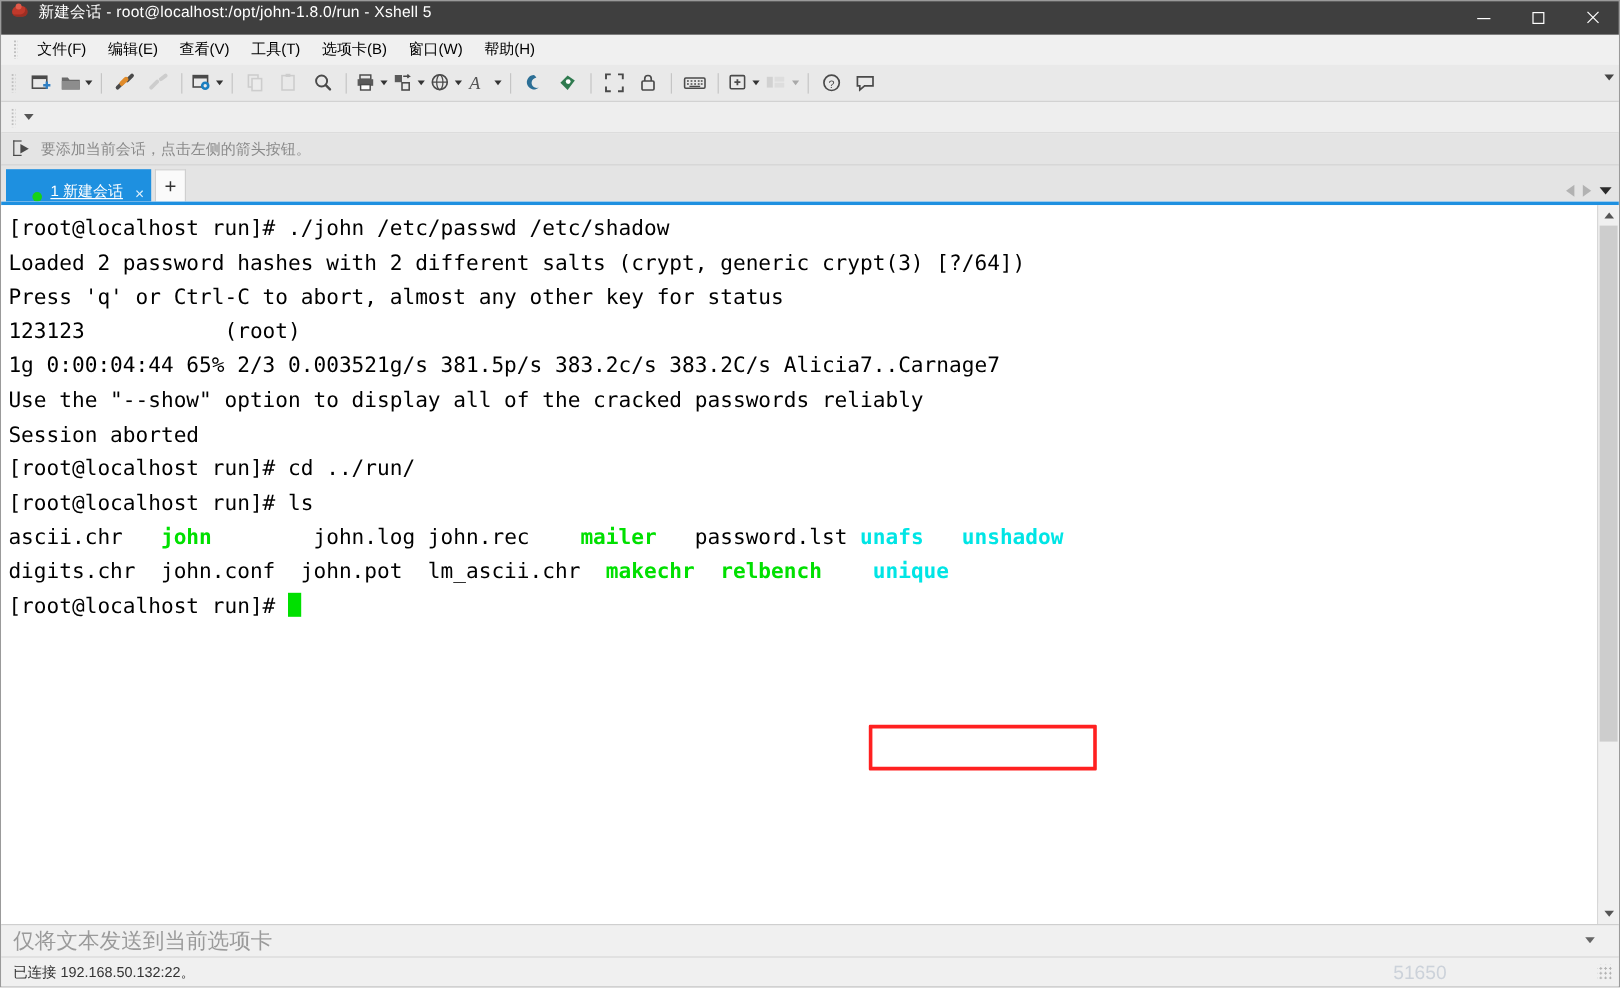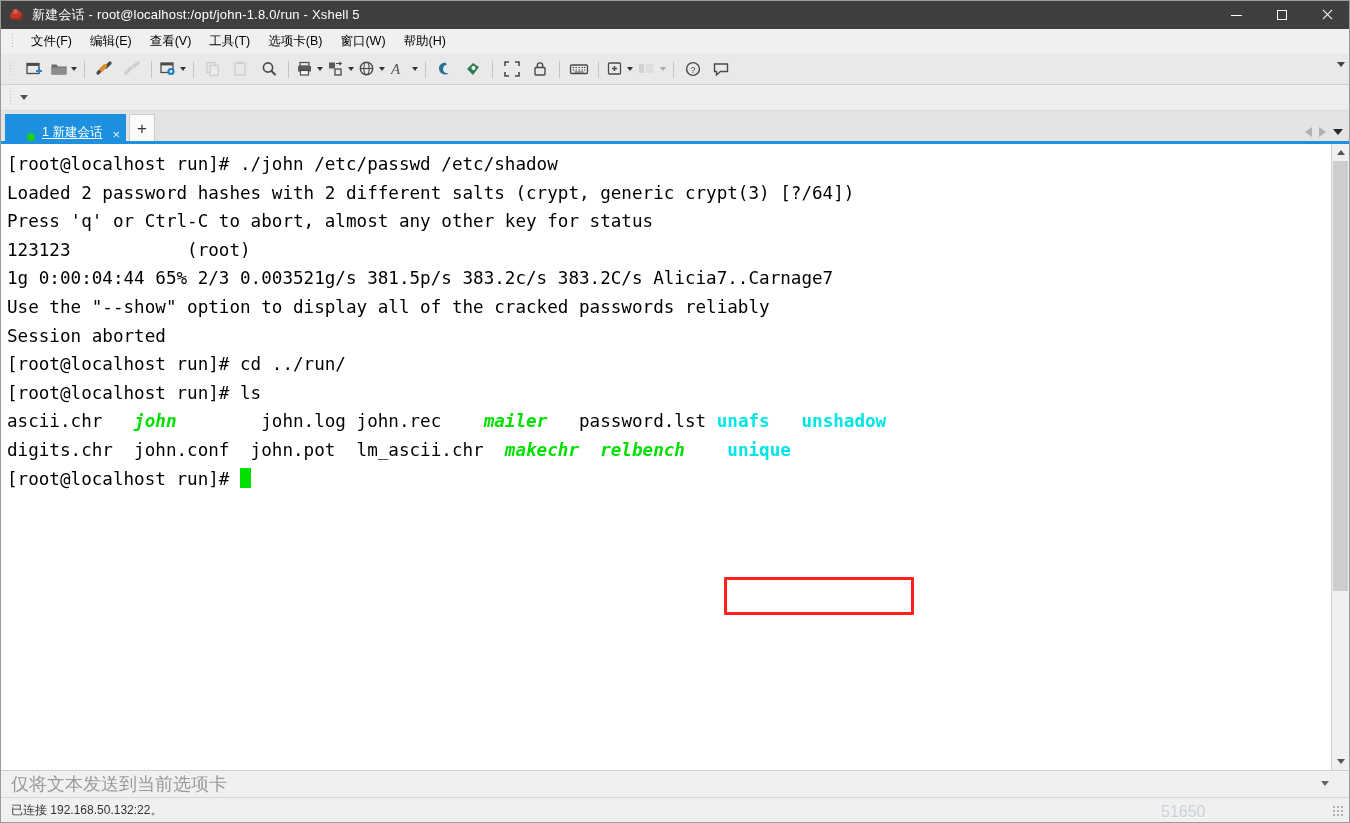--- a/index.html
+++ b/index.html
@@ -16,21 +16,21 @@
     box-sizing: border-box;
     display: flex; flex-direction: column;
     background: #f0f0f0;
     border: 1px solid #9a9a9a;
   }
 
   
   .titlebar {
     height: 28px; flex: 0 0 28px;
     background: #3f3f3f;
-    display: flex; align-items: center;
+    display: flex; align-items: flex-start;
     color: #ffffff;
     font-size: 13px;
     padding-left: 8px;
     user-select: none;
   }
   .title-icon {
     width: 16px; height: 16px;
     margin-right: 7px;
     position: relative; flex: 0 0 16px;
   }
@@ -247,21 +247,21 @@
     padding: 6px 0 0 6px;
     font-family: "DejaVu Sans Mono", "Liberation Mono", monospace;
     font-size: 17.6px;
     line-height: 28.6px;
     color: #000000;
     overflow: hidden;
     white-space: pre;
     position: relative;
   }
   .term .ln { height: 28.6px; }
-  .c-grn { color: #00e000; font-weight: bold; font-style: italic; }
+  .c-grn { color: #00e000; font-weight: bold; }
   .c-cyn { color: #00e5e5; font-weight: bold; }
   .cursor {
     display: inline-block;
     width: 11px; height: 20px;
     background: #00e000;
     vertical-align: -3px;
   }
   .redbox {
     position: absolute;
     left: 723px; top: 433px;
@@ -640,20 +640,24 @@
     </div>
 
     <div class="tb-overflow"></div>
   </div>
 
   <div class="addressbar">
     <div class="grip"></div>
     <div class="addr-caret"></div>
   </div>
 
+  <div class="hintbar">
+    <span class="hint-ico"></span>
+    <span>要添加当前会话，点击左侧的箭头按钮。</span>
+  </div>
 
   <div class="tabbar">
     <div class="tab">
       <span class="dot"></span>
       <span class="tab-label">1 新建会话</span>
       <span class="tab-close">×</span>
     </div>
     <div class="tab-add">+</div>
     <div class="tabbar-right">
       <span class="tri-l"></span>

